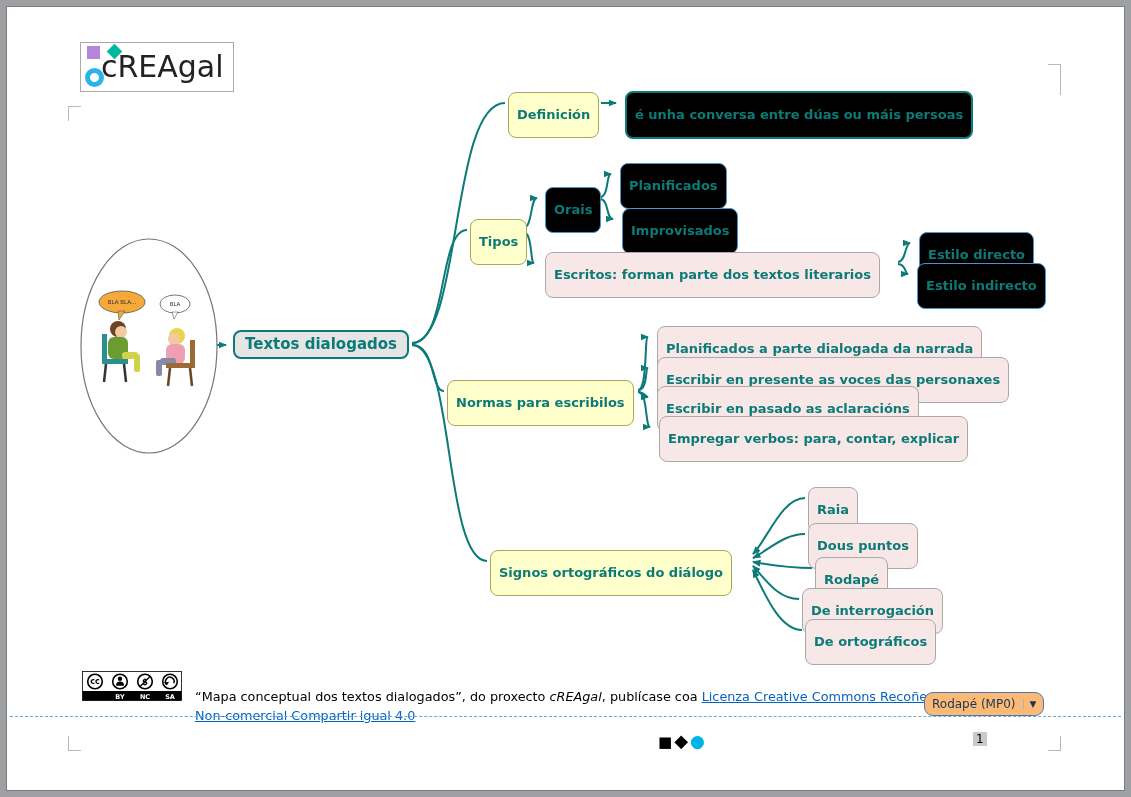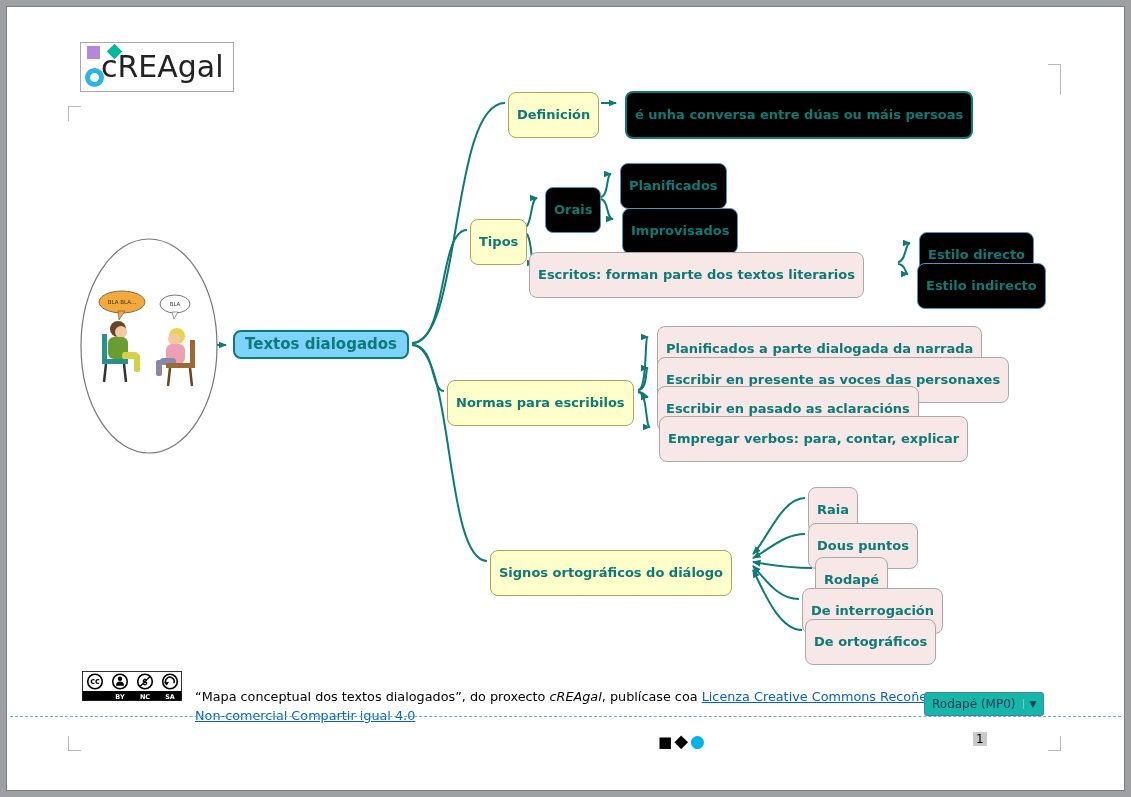--- a/index.html
+++ b/index.html
@@ -26,42 +26,42 @@
   .lg-ring{position:absolute;left:4px;top:25px;width:9px;height:9px;border:5px solid #2ab4e8;border-radius:50%;}
   .lg-text{position:absolute;left:20px;top:6px;font-size:30px;color:#222;}
 
   
   .node{
     position:absolute;font-size:13px;font-weight:bold;color:#0c7b77;
     padding:14px 8px;border-radius:8px;white-space:nowrap;border:1px solid #999;
     line-height:16px;
   }
   .root-node{
-    font-size:15px;line-height:19px;background:#7dd3fc;border:2px solid #0c7b77;
+    font-size:15px;line-height:19px;background:#e5e5e5;border:2px solid #0c7b77;
     padding:3px 10px;border-radius:8px;
   }
   .yellow{background:#ffffcc;border-color:#a8a858;}
   .blue{background:#000000;border-color:#4e93c9;}
   .pink{background:#f8e7e7;border-color:#a9a9a9;}
   .tealbox{background:#000000;border:2px solid #0c7b77;}
 
   .connectors{position:absolute;left:0;top:0;pointer-events:none;}
 
   
   .license-text{
     position:absolute;left:195px;top:676px;width:795px;
     font-size:12.8px;color:#000;line-height:1.45;margin-top:12px;
   }
   .license-text .it{font-style:italic;}
   .lic-link{color:#0563c1;text-decoration:underline;cursor:pointer;}
 
   .rodape-tag{
     position:absolute;left:924px;top:692px;height:20px;
     display:flex;align-items:center;gap:7px;
-    background:#14b8a6;border:1px solid #4a78b8;border-radius:3px;
+    background:#fdba74;border:1px solid #4a78b8;border-radius:9px;
     padding:1px 7px;font-size:12px;color:#17365d;cursor:pointer;
   }
   .rodape-arrow{font-size:9px;color:#17365d;border-left:1px solid #9ab2d4;padding-left:6px;}
 
   .dashed-line{position:absolute;left:10px;top:716px;width:1111px;border-top:1px dashed #6ea6d8;}
 
   .footer-shapes{position:absolute;left:658px;top:730px;font-size:17px;letter-spacing:2px;color:#000;}
   .shp-square{font-size:15px;}
   .shp-diamond{font-size:18px;}
   .shp-circle{color:#00b4ea;font-size:17px;}
@@ -157,21 +157,21 @@
 
 <div class="node root-node" style="left:233px;top:330px">Textos dialogados</div>
 
 <div class="node yellow" style="left:508px;top:92px">Definición</div>
 <div class="node tealbox" style="left:625px;top:91px">é unha conversa entre dúas ou máis persoas</div>
 
 <div class="node yellow" style="left:470px;top:219px">Tipos</div>
 <div class="node blue" style="left:545px;top:187px">Orais</div>
 <div class="node blue" style="left:620px;top:163px">Planificados</div>
 <div class="node blue" style="left:622px;top:208px">Improvisados</div>
-<div class="node pink" style="left:529px;top:252px">Escritos: forman parte dos textos literarios</div>
+<div class="node pink" style="left:545px;top:252px">Escritos: forman parte dos textos literarios</div>
 <div class="node blue" style="left:919px;top:232px">Estilo directo</div>
 <div class="node blue" style="left:917px;top:263px">Estilo indirecto</div>
 
 <div class="node yellow" style="left:447px;top:380px">Normas para escribilos</div>
 <div class="node pink" style="left:657px;top:326px">Planificados a parte dialogada da narrada</div>
 <div class="node pink" style="left:657px;top:357px">Escribir en presente as voces das personaxes</div>
 <div class="node pink" style="left:657px;top:386px">Escribir en pasado as aclaracións</div>
 <div class="node pink" style="left:659px;top:416px">Empregar verbos: para, contar, explicar</div>
 
 <div class="node yellow" style="left:490px;top:550px">Signos ortográficos do diálogo</div>

